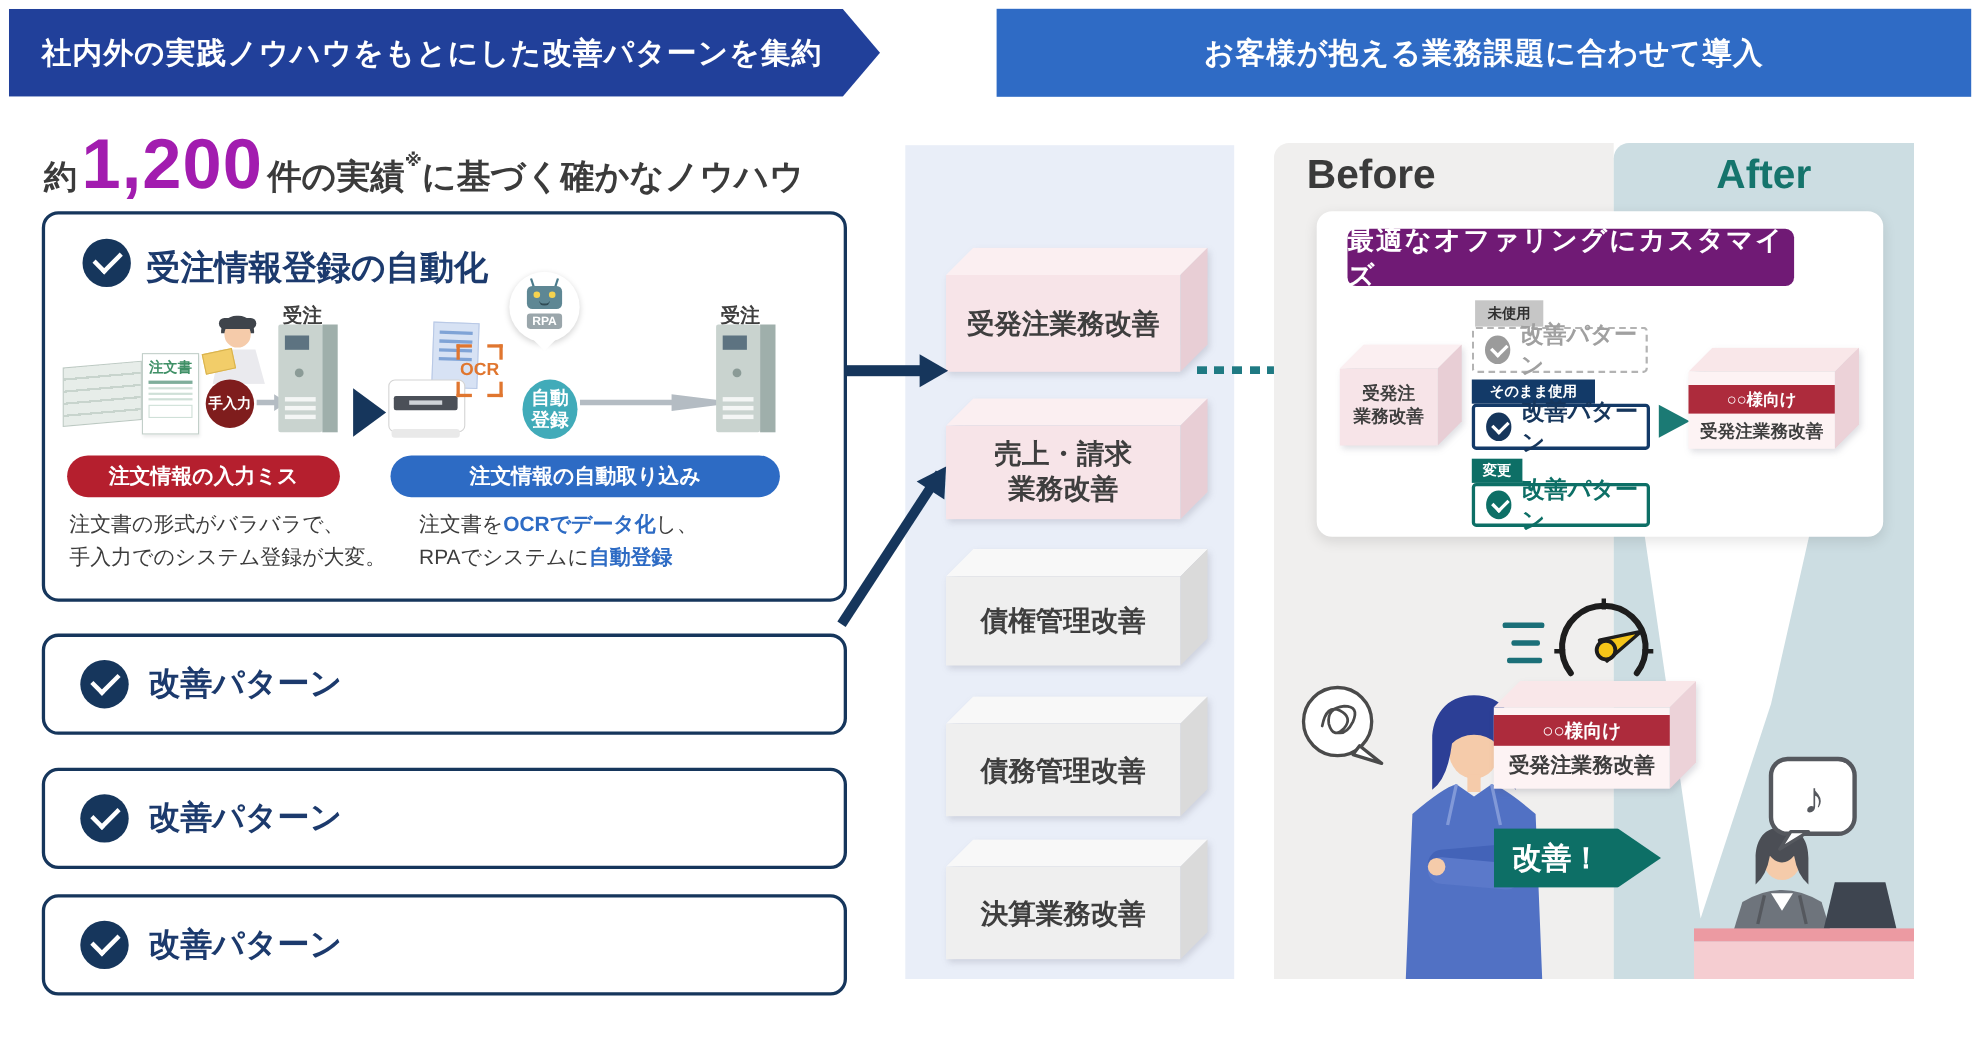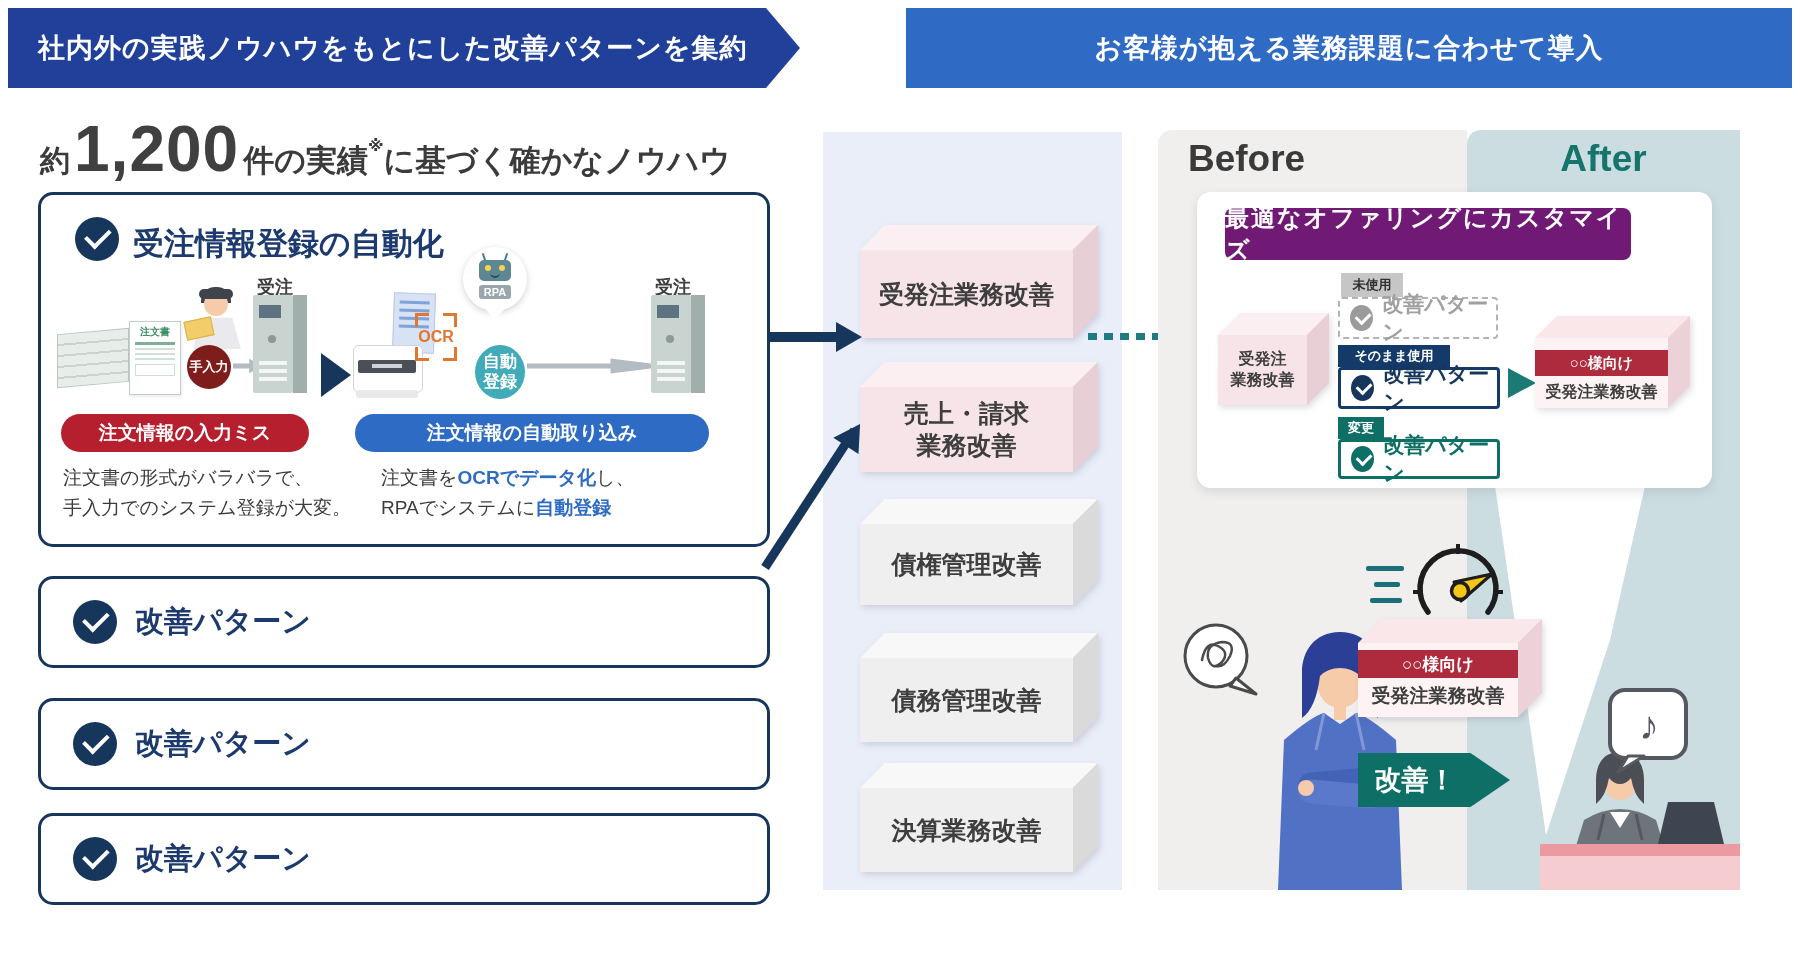--- a/index.html
+++ b/index.html
@@ -6,21 +6,21 @@
   #canvas{position:relative;width:1800px;height:960px;background:#ffffff;overflow:hidden;}
   .abs{position:absolute;}
   
   .banner{position:absolute;top:8px;height:80px;display:flex;align-items:center;color:#fff;font-weight:bold;font-size:27px;letter-spacing:1px;}
   .banner-left{left:8px;width:792px;background:#21409a;padding-left:30px;box-sizing:border-box;
     clip-path:polygon(0 0,calc(100% - 34px) 0,100% 50%,calc(100% - 34px) 100%,0 100%);}
   .banner-right{left:906px;width:886px;background:#2f6bc5;justify-content:center;}
   
   .headline{position:absolute;left:40px;top:112px;display:flex;align-items:baseline;color:#3b3b3b;}
   .hl-approx{font-size:30px;font-weight:bold;}
-  .hl-num{font-size:64px;font-weight:bold;color:#404040;letter-spacing:1px;padding:0 4px;}
+  .hl-num{font-size:64px;font-weight:bold;color:#a21caf;letter-spacing:1px;padding:0 4px;}
   .hl-txt{font-size:31px;font-weight:bold;}
   .hl-note{font-size:16px;font-weight:bold;vertical-align:super;position:relative;top:-20px;}
   
   .obox{position:absolute;left:38px;width:732px;background:#fff;border:3px solid #16365c;border-radius:15px;box-sizing:border-box;}
   .chk{border-radius:50%;background:#16365c;position:relative;display:block;}
   .chk::after{content:"";position:absolute;left:24%;top:26%;width:46%;height:26%;border-left:4px solid #fff;border-bottom:4px solid #fff;transform:rotate(-45deg);}
   .chk.sm::after{border-left-width:3px;border-bottom-width:3px;}
   .chk.gray{background:#9b9b9b;} .chk.teal{background:#0d6f66;}
   .ptn-label{font-size:29px;font-weight:bold;color:#1c3a6d;}
   .ex-title{font-size:31px;font-weight:bold;color:#1c3a6d;}
@@ -90,21 +90,21 @@
     <span class="hl-note">※</span>
     <span class="hl-txt">に基づく確かなノウハウ</span>
   </div>
 
   <div class="obox" style="top:192px;height:355px;">
     <span class="chk" style="position:absolute;left:34px;top:22px;width:44px;height:44px;"></span>
     <div class="ex-title abs" style="left:92px;top:28px;">受注情報登録の自動化</div>
 
     <div class="abs" style="left:16px;top:136px;width:70px;height:52px;background:repeating-linear-gradient(180deg,#e7ede9 0 9px,#c8d4cd 9px 11px);border:1px solid #bcc9c2;transform:skewY(-5deg);"></div>
     <div class="abs" style="left:88px;top:126px;width:50px;height:72px;background:#fff;border:1.5px solid #c2cfc9;box-shadow:1px 2px 3px rgba(0,0,0,.08);">
-      <div style="font-size:10px;color:#3f9066;font-weight:bold;text-align:center;margin-top:3px;">注文書</div>
+      <div style="font-size:13px;color:#3f9066;font-weight:bold;text-align:center;margin-top:3px;">注文書</div>
       <div style="margin:3px 5px 0;height:3px;background:#7fae9b;"></div>
       <div style="margin:3px 5px 0;height:2px;background:#cfe0d8;"></div>
       <div style="margin:3px 5px 0;height:2px;background:#cfe0d8;"></div>
       <div style="margin:3px 5px 0;height:2px;background:#cfe0d8;"></div>
       <div style="margin:4px 5px 0;height:10px;border:1px solid #cfe0d8;"></div>
     </div>
     <div class="abs" style="left:146px;top:92px;width:58px;height:62px;">
       <div style="position:absolute;left:14px;top:0;width:30px;height:16px;background:#3f444b;border-radius:14px 14px 0 0;"></div>
       <div style="position:absolute;left:17px;top:5px;width:24px;height:24px;border-radius:50%;background:#f5cbaa;"></div>
       <div style="position:absolute;left:12px;top:2px;width:34px;height:10px;background:#3f444b;border-radius:8px;"></div>

